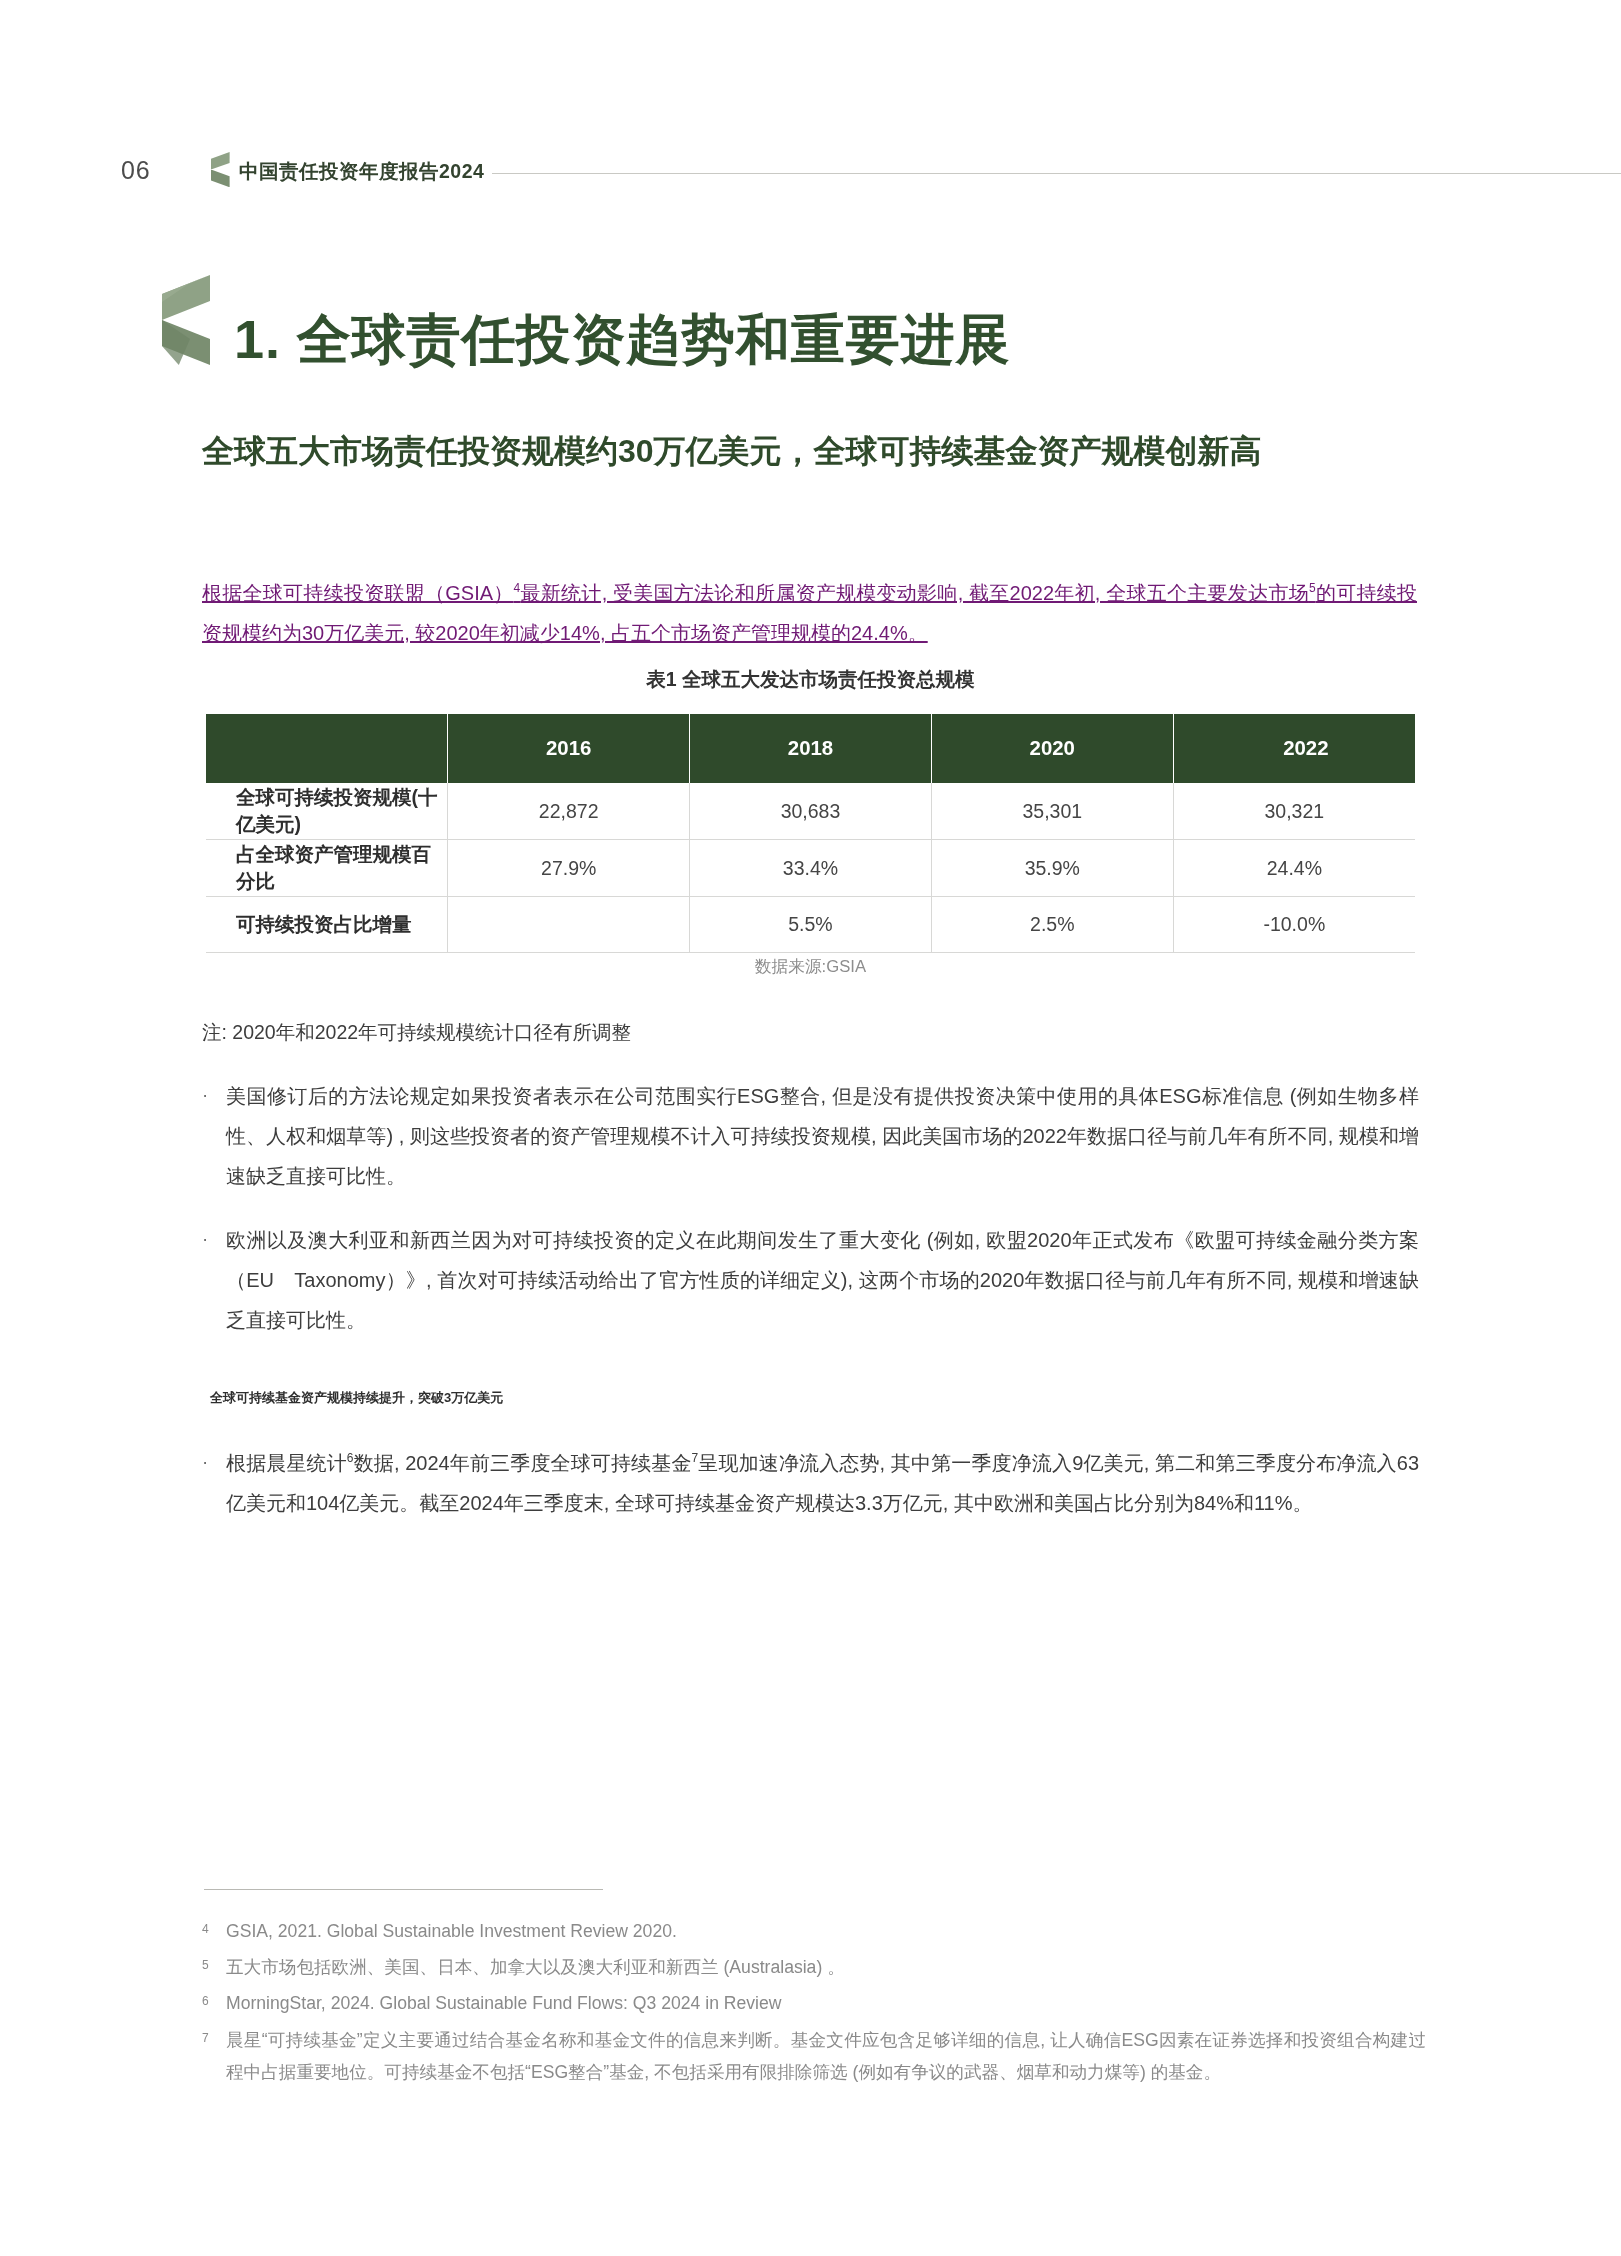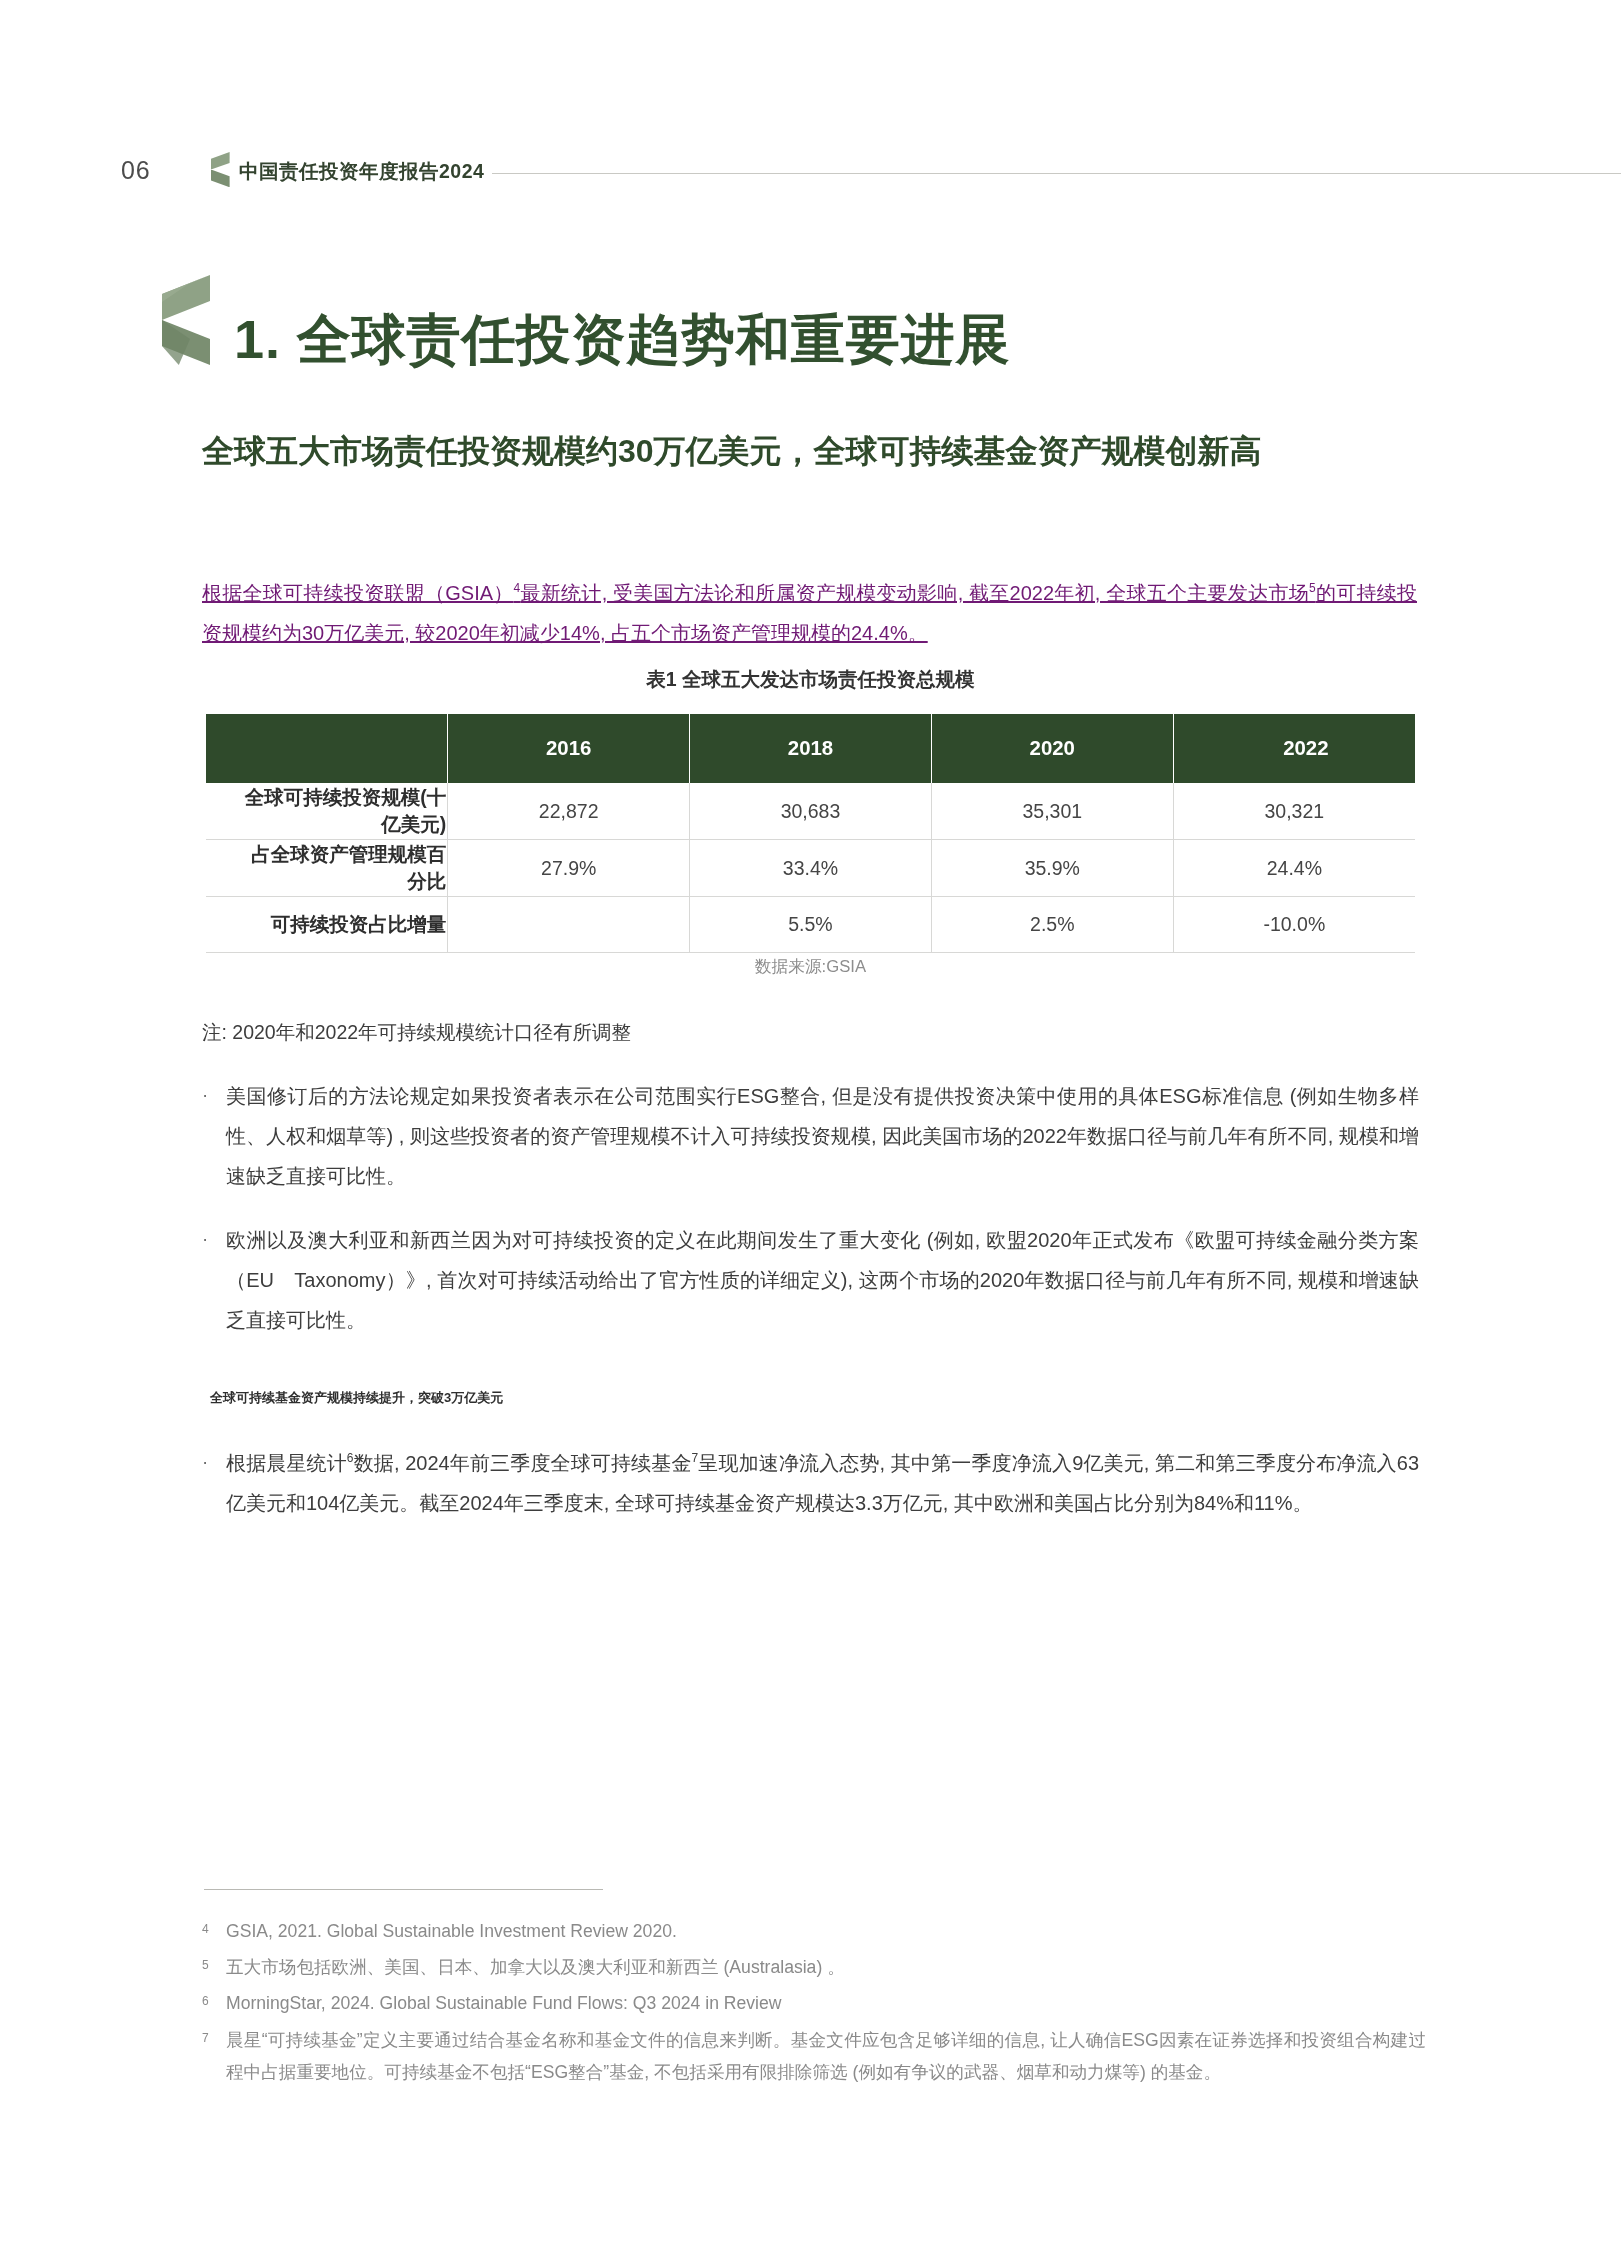--- a/index.html
+++ b/index.html
@@ -149,21 +149,21 @@
     height:53px;
     font-size:19.5px;
     color:#454545;
     text-align:center;
     border-bottom:0.9px solid #d8d8d6;
     border-right:0.9px solid #d8d8d6;
     background:#ffffff;
   }
   table.data td:last-child { border-right:none; }
   table.data td.label {
-    text-align:right;
+    text-align:left;
     padding-left:30px;
     font-weight:bold;
     color:#2e2e2e;
     font-size:19.5px;
   }
   .table-source {
     position:absolute;
     left:0; right:0;
     top:955px;
     text-align:center;

